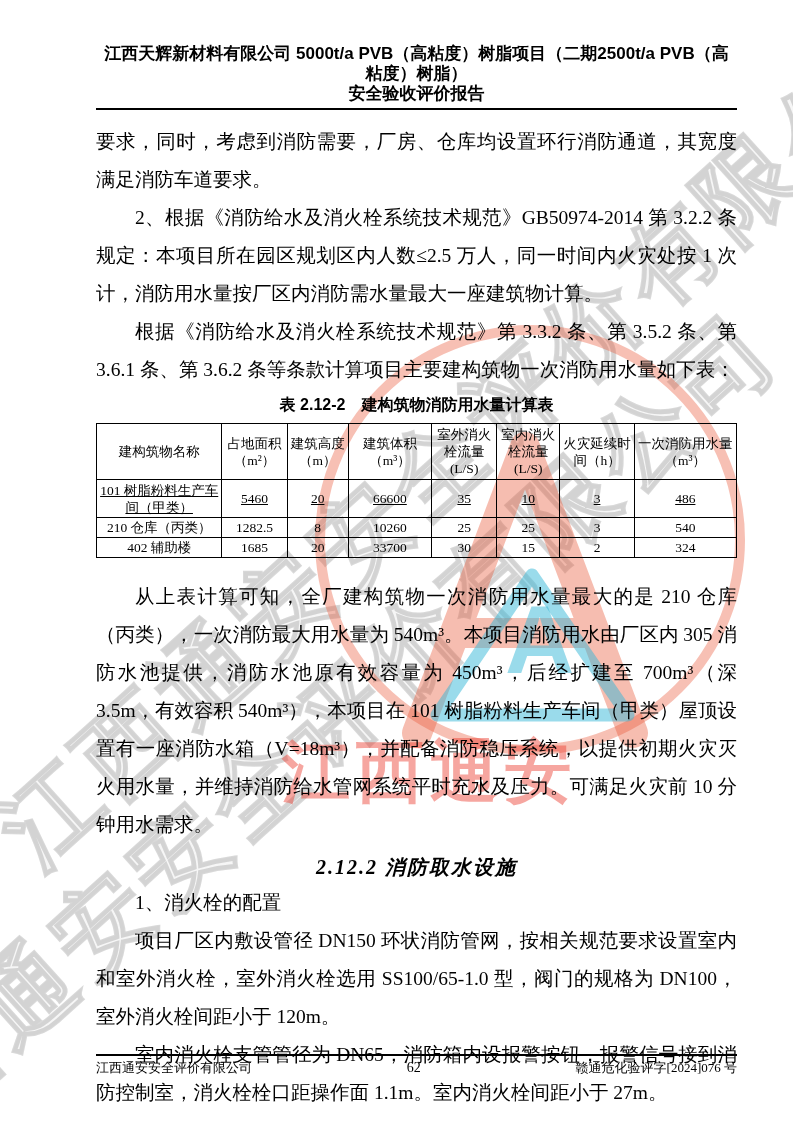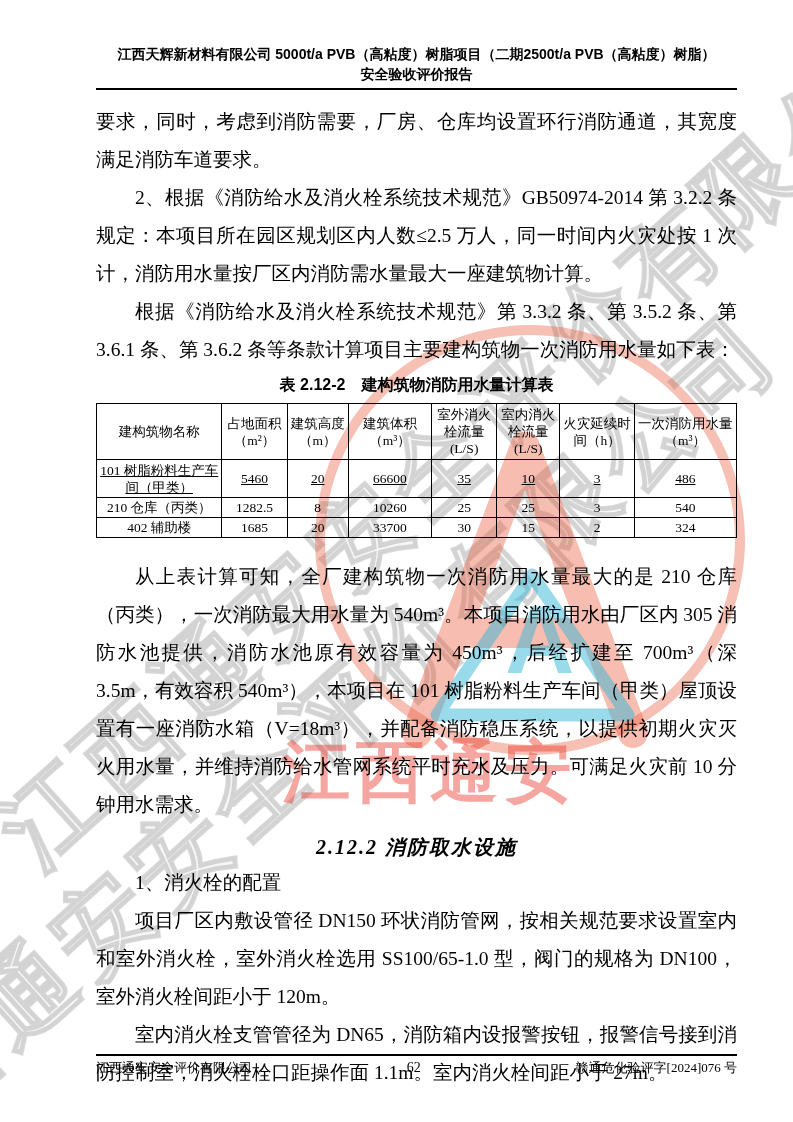--- a/index.html
+++ b/index.html
@@ -48,21 +48,21 @@
   }
   
   .content{position:relative;z-index:1;}
   .doc-header{
     margin:0 56px 0 96px;
     padding-top:44px;padding-bottom:4px;
     border-bottom:2px solid #000;
     text-align:center;
     font-family:"Liberation Sans", sans-serif;
     font-weight:bold;
-    font-size:14px;line-height:20px;
+    font-size:17px;line-height:20px;
   }
   .doc-body{
     margin:13px 56px 0 96px;
     font-size:19.5px;line-height:38px;
     text-align:justify;
   }
   .doc-body p{margin:0;}
   .doc-body p.ind{text-indent:2em;}
   .tbl-caption{
     margin:4px 0 6px 0;

